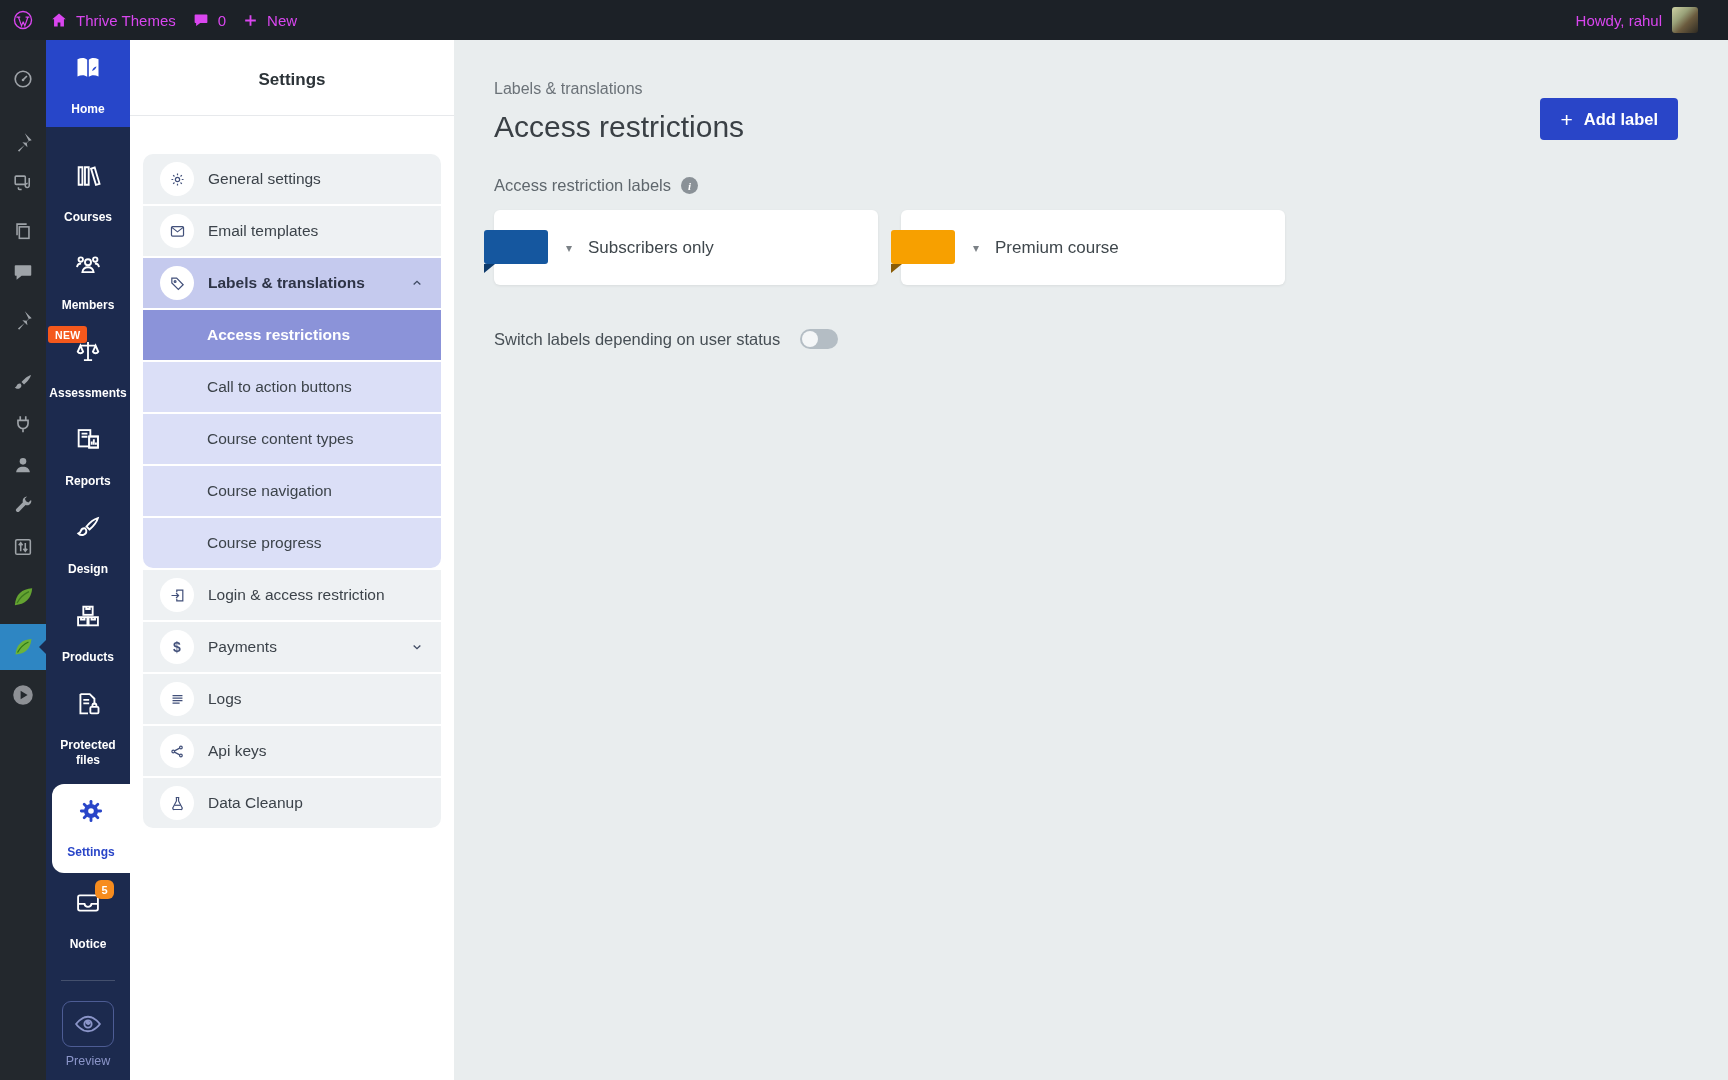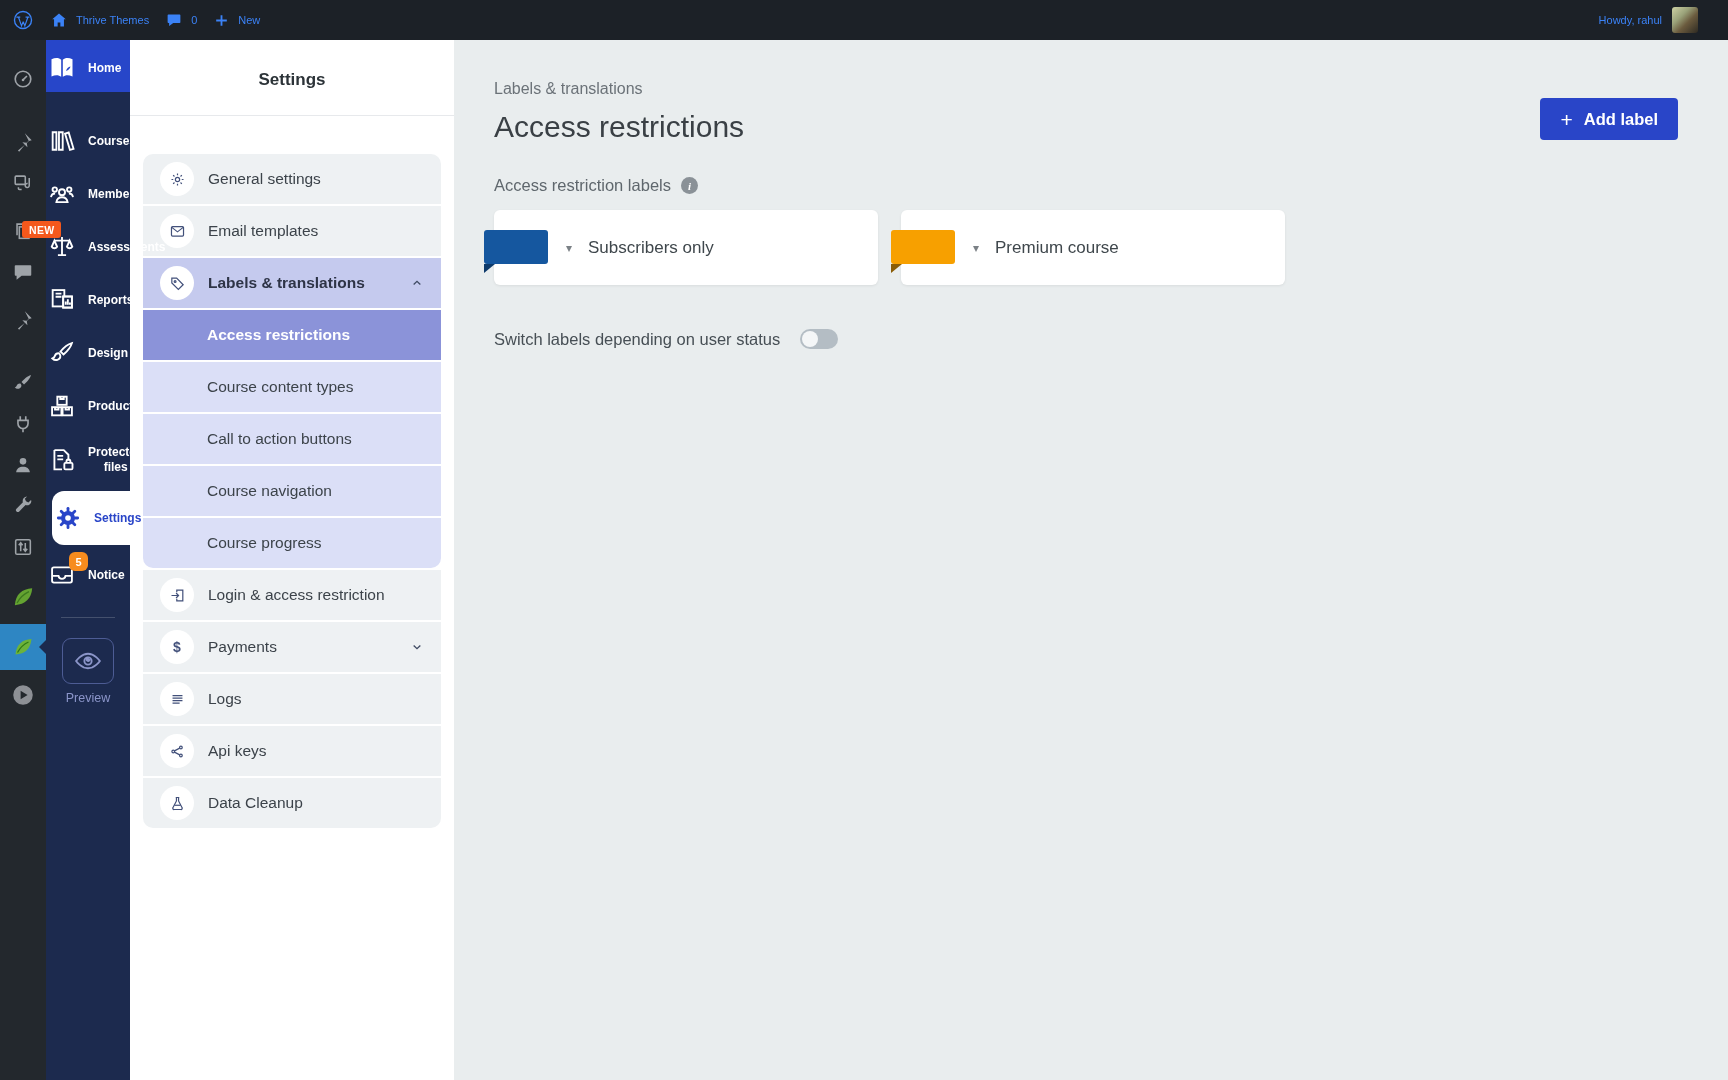--- a/index.html
+++ b/index.html
@@ -1,20 +1,20 @@
 <!DOCTYPE html>
 <html><head>
 <meta charset="utf-8">
 <style>
   * { box-sizing: border-box; margin: 0; padding: 0; }
   html,body { width:1728px; height:1080px; overflow:hidden; }
   body { font-family:"Liberation Sans", sans-serif; background:#e9edee; }
 
   
-  .admin-bar{ height:40px; background:#1c2127; display:flex; align-items:center; color:#3b82f6; font-size:11px; }
+  .admin-bar{ height:40px; background:#1c2127; display:flex; align-items:center; color:#d946ef; font-size:15px; }
   .ab-group{ display:flex; align-items:center; gap:8px; margin-left:16px; cursor:pointer; }
   .ab-group:first-child{ margin-left:12px; }
   .ab-group svg{ display:block; }
   .ab-right{ margin-left:auto; display:flex; align-items:center; gap:10px; margin-right:30px; cursor:pointer; }
   .avatar{ width:26px; height:26px; border-radius:3px; background:linear-gradient(135deg,#cfd3a6 0%,#9aa27a 35%,#6b5b3e 60%,#2e2a22 100%); }
 
   
   .layout{ display:flex; height:1040px; }
 
   
@@ -24,21 +24,21 @@
   .wpicon.gap-lg{ margin-bottom:41px; }
   .wpicon.gap-md{ margin-bottom:26px; }
   .wp-active-block{ width:46px; height:46px; background:#2e86c3; display:grid; place-items:center; position:relative; margin-bottom:12px; cursor:pointer; flex-shrink:0; }
   .wp-active-block::after{ content:''; position:absolute; right:0; top:50%; transform:translateY(-50%); border-top:7px solid transparent; border-bottom:7px solid transparent; border-right:7px solid #1c2a4e; }
   .wp-active-block svg{ width:24px; height:24px; }
   .wpicon.leaf{ width:26px; height:26px; margin-bottom:14px; }
   .wpicon.play{ width:26px; height:26px; }
 
   
   .thrive-sidebar{ width:84px; background:#1c2a4e; display:flex; flex-direction:column; color:#fff; flex-shrink:0; }
-  .tnav{ display:flex; flex-direction:row; align-items:center; gap:12px; padding:9px 2px; cursor:pointer; margin-bottom:7px; position:relative; }
+  .tnav{ display:flex; flex-direction:column; align-items:center; gap:20px; padding:9px 2px; cursor:pointer; margin-bottom:7px; position:relative; }
   .tnav svg{ width:28px; height:28px; color:#fff; }
   .tnav .tlabel{ font-size:12px; font-weight:600; text-align:center; line-height:1.25; }
   .tnav.home-active{ background:#2746c9; margin-bottom:26px; padding:14px 2px 10px; }
   .tnav.settings-active{ background:#fff; margin-left:6px; align-self:stretch; border-radius:12px 0 0 12px; padding:13px 2px; margin-bottom:7px; }
   .tnav.settings-active svg{ color:#2945c8; }
   .tnav.settings-active .tlabel{ color:#2945c8; }
   .icon-wrap{ position:relative; display:grid; place-items:center; }
   .new-badge{ position:absolute; top:-12px; left:-26px; background:#f4581c; color:#fff; font-size:10.5px; font-weight:700; padding:2.5px 7px; border-radius:3px; letter-spacing:.3px; }
   .count-badge{ position:absolute; top:-9px; right:-12px; background:#f78c1e; color:#fff; font-size:11px; font-weight:700; min-width:19px; height:19px; border-radius:6px; display:grid; place-items:center; padding:0 4px; }
   .tdivider{ height:1px; background:rgba(255,255,255,.18); margin:12px 15px 20px; }
@@ -388,24 +388,24 @@
           <svg viewBox="0 0 24 24" fill="none" stroke="currentColor" stroke-width="2">
               <path d="M7 14.3l5-4.8 5 4.8"></path>
             </svg>
         </span>
       </div>
 
       <div class="sp-row sub active">
         <span>Access restrictions</span>
       </div>
       <div class="sp-row sub">
+        <span>Call to action buttons</span>
+      </div>
+      <div class="sp-row sub">
         <span>Course content types</span>
-      </div>
-      <div class="sp-row sub">
-        <span>Call to action buttons</span>
       </div>
       <div class="sp-row sub">
         <span>Course navigation</span>
       </div>
       <div class="sp-row sub sub-last">
         <span>Course progress</span>
       </div>
 
       <div class="sp-row">
         <span class="circle">

